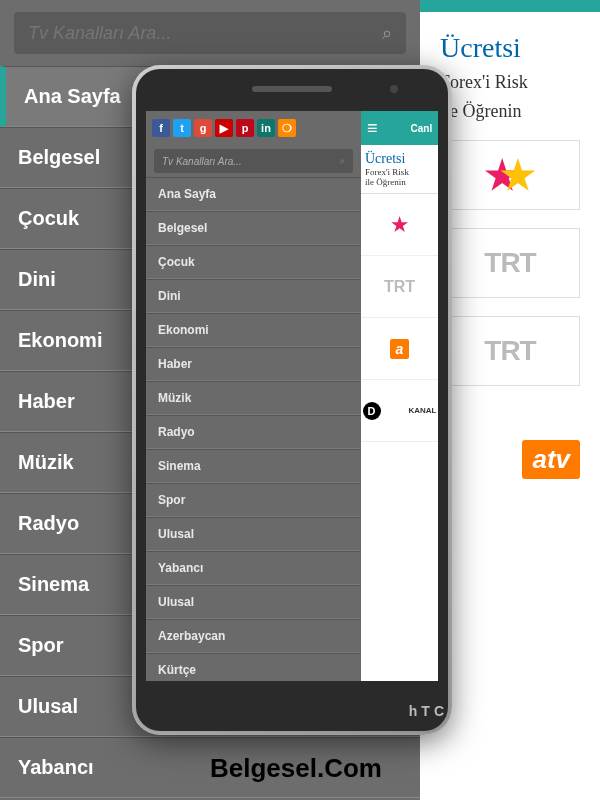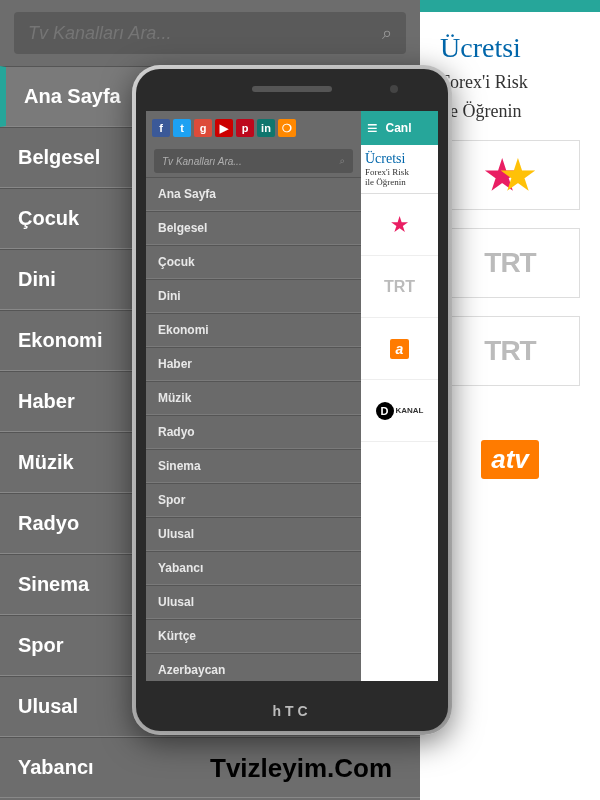--- a/index.html
+++ b/index.html
@@ -24,45 +24,45 @@
 .logo-trt { color: #bbb; font-size: 28px; font-weight: bold; letter-spacing: -1px; }
 .logo-atv { background: #ff7b00; color: #fff; padding: 4px 10px; font-size: 26px; font-weight: bold; font-style: italic; border-radius: 3px; }
 
 
 .phone { position: absolute; left: 132px; top: 65px; width: 320px; height: 670px; background: linear-gradient(135deg, #c8c8c8, #888); border-radius: 28px; box-shadow: 0 8px 30px rgba(0,0,0,0.5), inset 0 0 8px rgba(255,255,255,0.3); padding: 4px; }
 .phone-inner { width: 100%; height: 100%; background: #2a2a2a; border-radius: 24px; position: relative; overflow: hidden; }
 .phone-top { height: 40px; display: flex; align-items: center; justify-content: center; position: relative; }
 .speaker { width: 80px; height: 6px; background: #555; border-radius: 3px; }
 .camera { position: absolute; right: 50px; width: 8px; height: 8px; background: #444; border-radius: 50%; }
 .phone-screen { position: absolute; top: 42px; left: 10px; right: 10px; bottom: 50px; background: #fff; overflow: hidden; }
-.phone-bottom { position: absolute; bottom: 12px; left: 0; right: 0; text-align: center; color: #bbb; font-size: 14px; letter-spacing: 4px; font-weight: bold; }
+.phone-bottom { position: absolute; bottom: 12px; left: 0; right: 0; text-align: right; color: #bbb; font-size: 14px; letter-spacing: 4px; font-weight: bold; }
 
 
 .ps-sidebar { position: absolute; left: 0; top: 0; width: 215px; height: 100%; background: #6a6a6a; }
 .ps-social { display: flex; gap: 3px; padding: 8px 6px; }
 .ps-social span { width: 18px; height: 18px; display: flex; align-items: center; justify-content: center; color: #fff; font-size: 11px; font-weight: bold; border-radius: 2px; }
 .ps-search { margin: 4px 8px; background: #555; border-radius: 3px; height: 24px; display: flex; align-items: center; padding: 0 8px; justify-content: space-between; }
 .ps-search span:first-child { color: #b0b0b0; font-size: 10px; font-style: italic; }
 .ps-search span:last-child { color: #888; font-size: 10px; }
 .ps-menu { list-style: none; }
 .ps-menu li { padding: 9px 12px; color: #e8e8e8; font-size: 12px; font-weight: bold; border-bottom: 1px solid #7a7a7a; border-top: 1px solid #555; cursor: pointer; }
 .ps-right { position: absolute; left: 215px; top: 0; right: 0; height: 100%; background: #fff; }
 .ps-header { height: 34px; background: #26a69a; display: flex; align-items: center; gap: 8px; padding: 0 6px; color: #fff; }
 .ps-burger { font-size: 18px; }
-.ps-header-title { font-size: 12px; font-weight: bold; }
+.ps-header-title { font-size: 10px; font-weight: bold; margin-left: 25px; }
 .ps-promo { padding: 6px 4px; border-bottom: 1px solid #ddd; }
 .ps-promo-title { color: #0066aa; font-size: 14px; font-family: Georgia, serif; }
 .ps-promo-sub { color: #333; font-size: 9px; font-family: Georgia, serif; }
 .ps-channel { height: 62px; border-bottom: 1px solid #eee; display: flex; align-items: center; justify-content: center; padding: 4px; }
 .ps-star { font-size: 22px; }
 .ps-trt { color: #bbb; font-size: 16px; font-weight: bold; }
 .ps-atv { background: #ff7b00; color: #fff; padding: 2px 6px; font-size: 14px; font-weight: bold; font-style: italic; border-radius: 2px; }
 .ps-kanal { display: flex; align-items: center; gap: 2px; }
 .ps-kanal-d { width: 18px; height: 18px; background: #000; border-radius: 50%; color: #fff; display: flex; align-items: center; justify-content: center; font-size: 11px; font-weight: bold; }
-.ps-kanal-text { font-size: 8px; font-weight: bold; color: #333; }
+.ps-kanal-text { font-size: 8px; font-weight: bold; color: #333; padding-left: 26px; }
 
 
 .brand-text { position: absolute; left: 210px; bottom: 16px; color: #000; font-size: 26px; font-weight: bold; }
 
 .star-multi span { display: inline-block; }
 </style>
 </head>
 <body>
 
 <div class="bg-sidebar">
@@ -98,21 +98,21 @@
     <div class="logo-star star-multi">
       <span style="color:#e91e63">★</span><span style="color:#ffc107;margin-left:-20px;">★</span>
     </div>
   </div>
   <div class="channel-card">
     <span class="logo-trt">TRT</span>
   </div>
   <div class="channel-card">
     <span class="logo-trt">TRT</span>
   </div>
-  <div class="channel-card" style="height:110px;border:none;">
+  <div class="channel-card" style="height:110px;border:none;justify-content:flex-end;">
     <span class="logo-atv">atv</span>
   </div>
 </div>
 
 <div class="phone">
   <div class="phone-inner">
     <div class="phone-top">
       <div class="speaker"></div>
       <div class="camera"></div>
     </div>
@@ -139,22 +139,22 @@
           <li>Dini</li>
           <li>Ekonomi</li>
           <li>Haber</li>
           <li>Müzik</li>
           <li>Radyo</li>
           <li>Sinema</li>
           <li>Spor</li>
           <li>Ulusal</li>
           <li>Yabancı</li>
           <li>Ulusal</li>
+          <li>Azerbaycan</li>
           <li>Kürtçe</li>
-          <li>Azerbaycan</li>
 
         </ul>
       </div>
 
       <div class="ps-right">
         <div class="ps-header">
           <span class="ps-burger">≡</span>
           <span class="ps-header-title">Canl</span>
         </div>
         <div class="ps-promo">
@@ -176,13 +176,13 @@
             <span class="ps-kanal-d">D</span>
             <span class="ps-kanal-text">KANAL</span>
           </div>
         </div>
       </div>
     </div>
     <div class="phone-bottom">hTC</div>
   </div>
 </div>
 
-<div class="brand-text">Tvizleyim.Com</div>
+<div class="brand-text">Belgesel.Com</div>
 
 </body></html>

